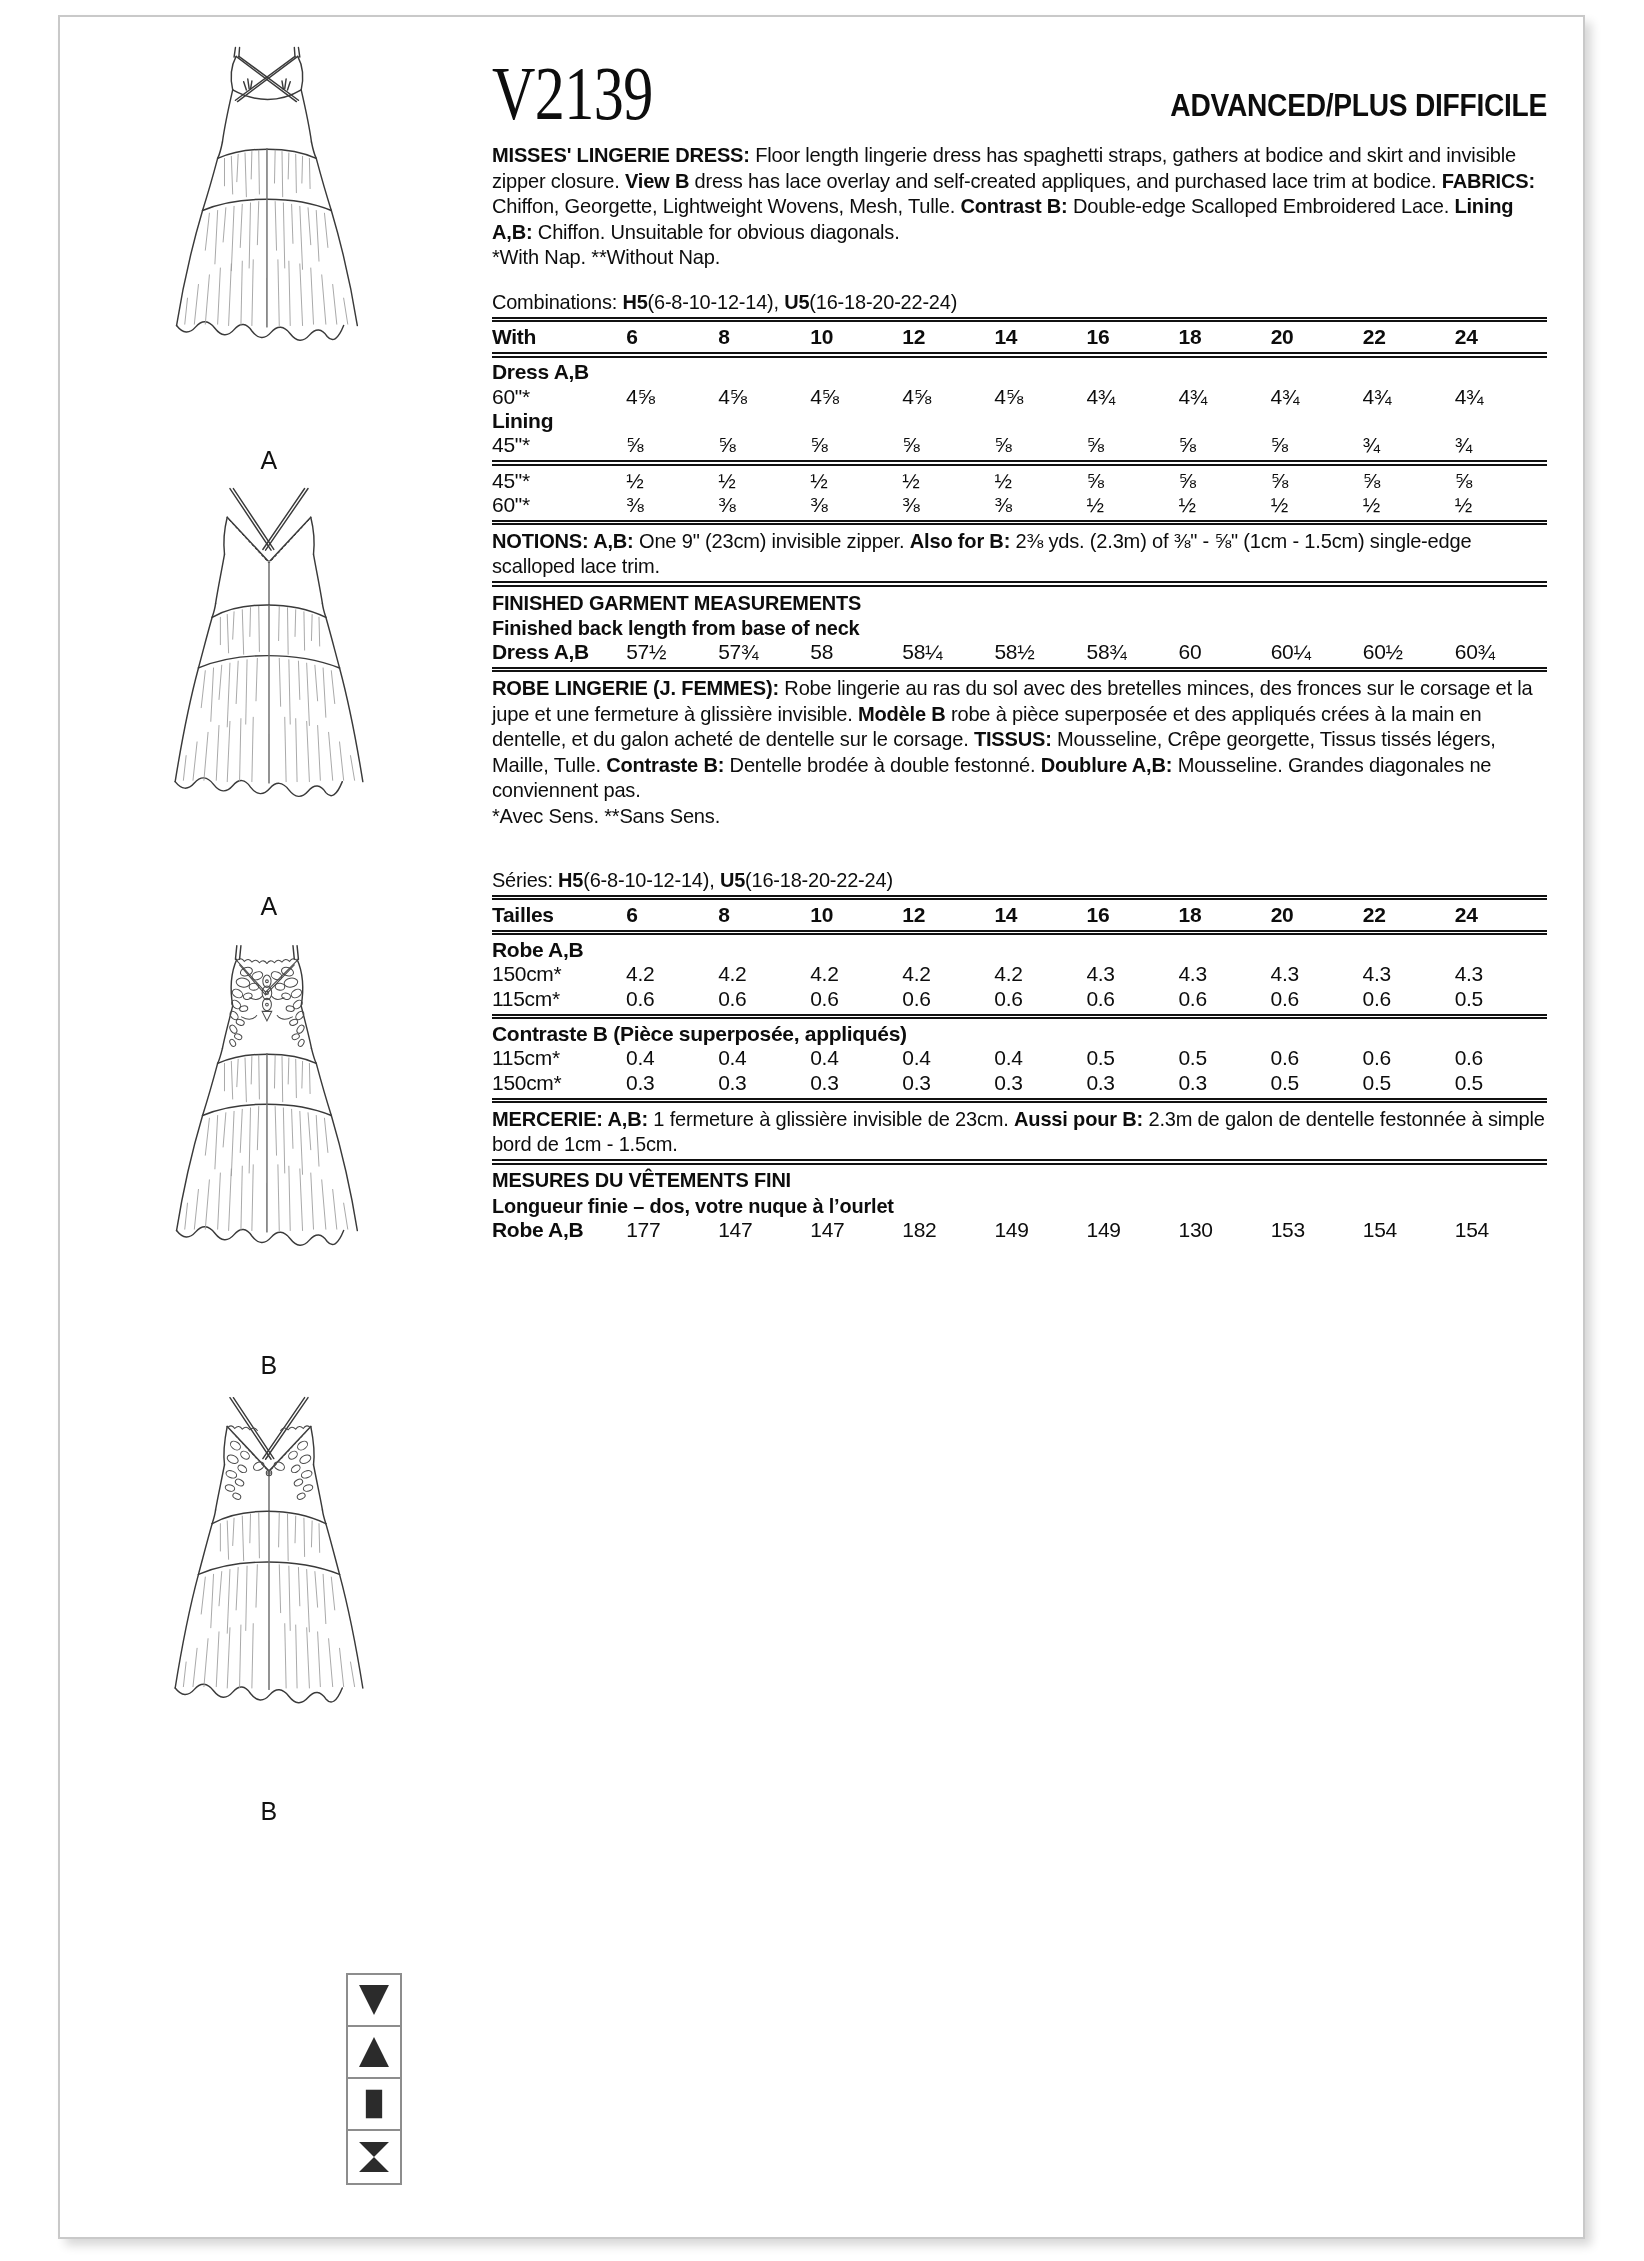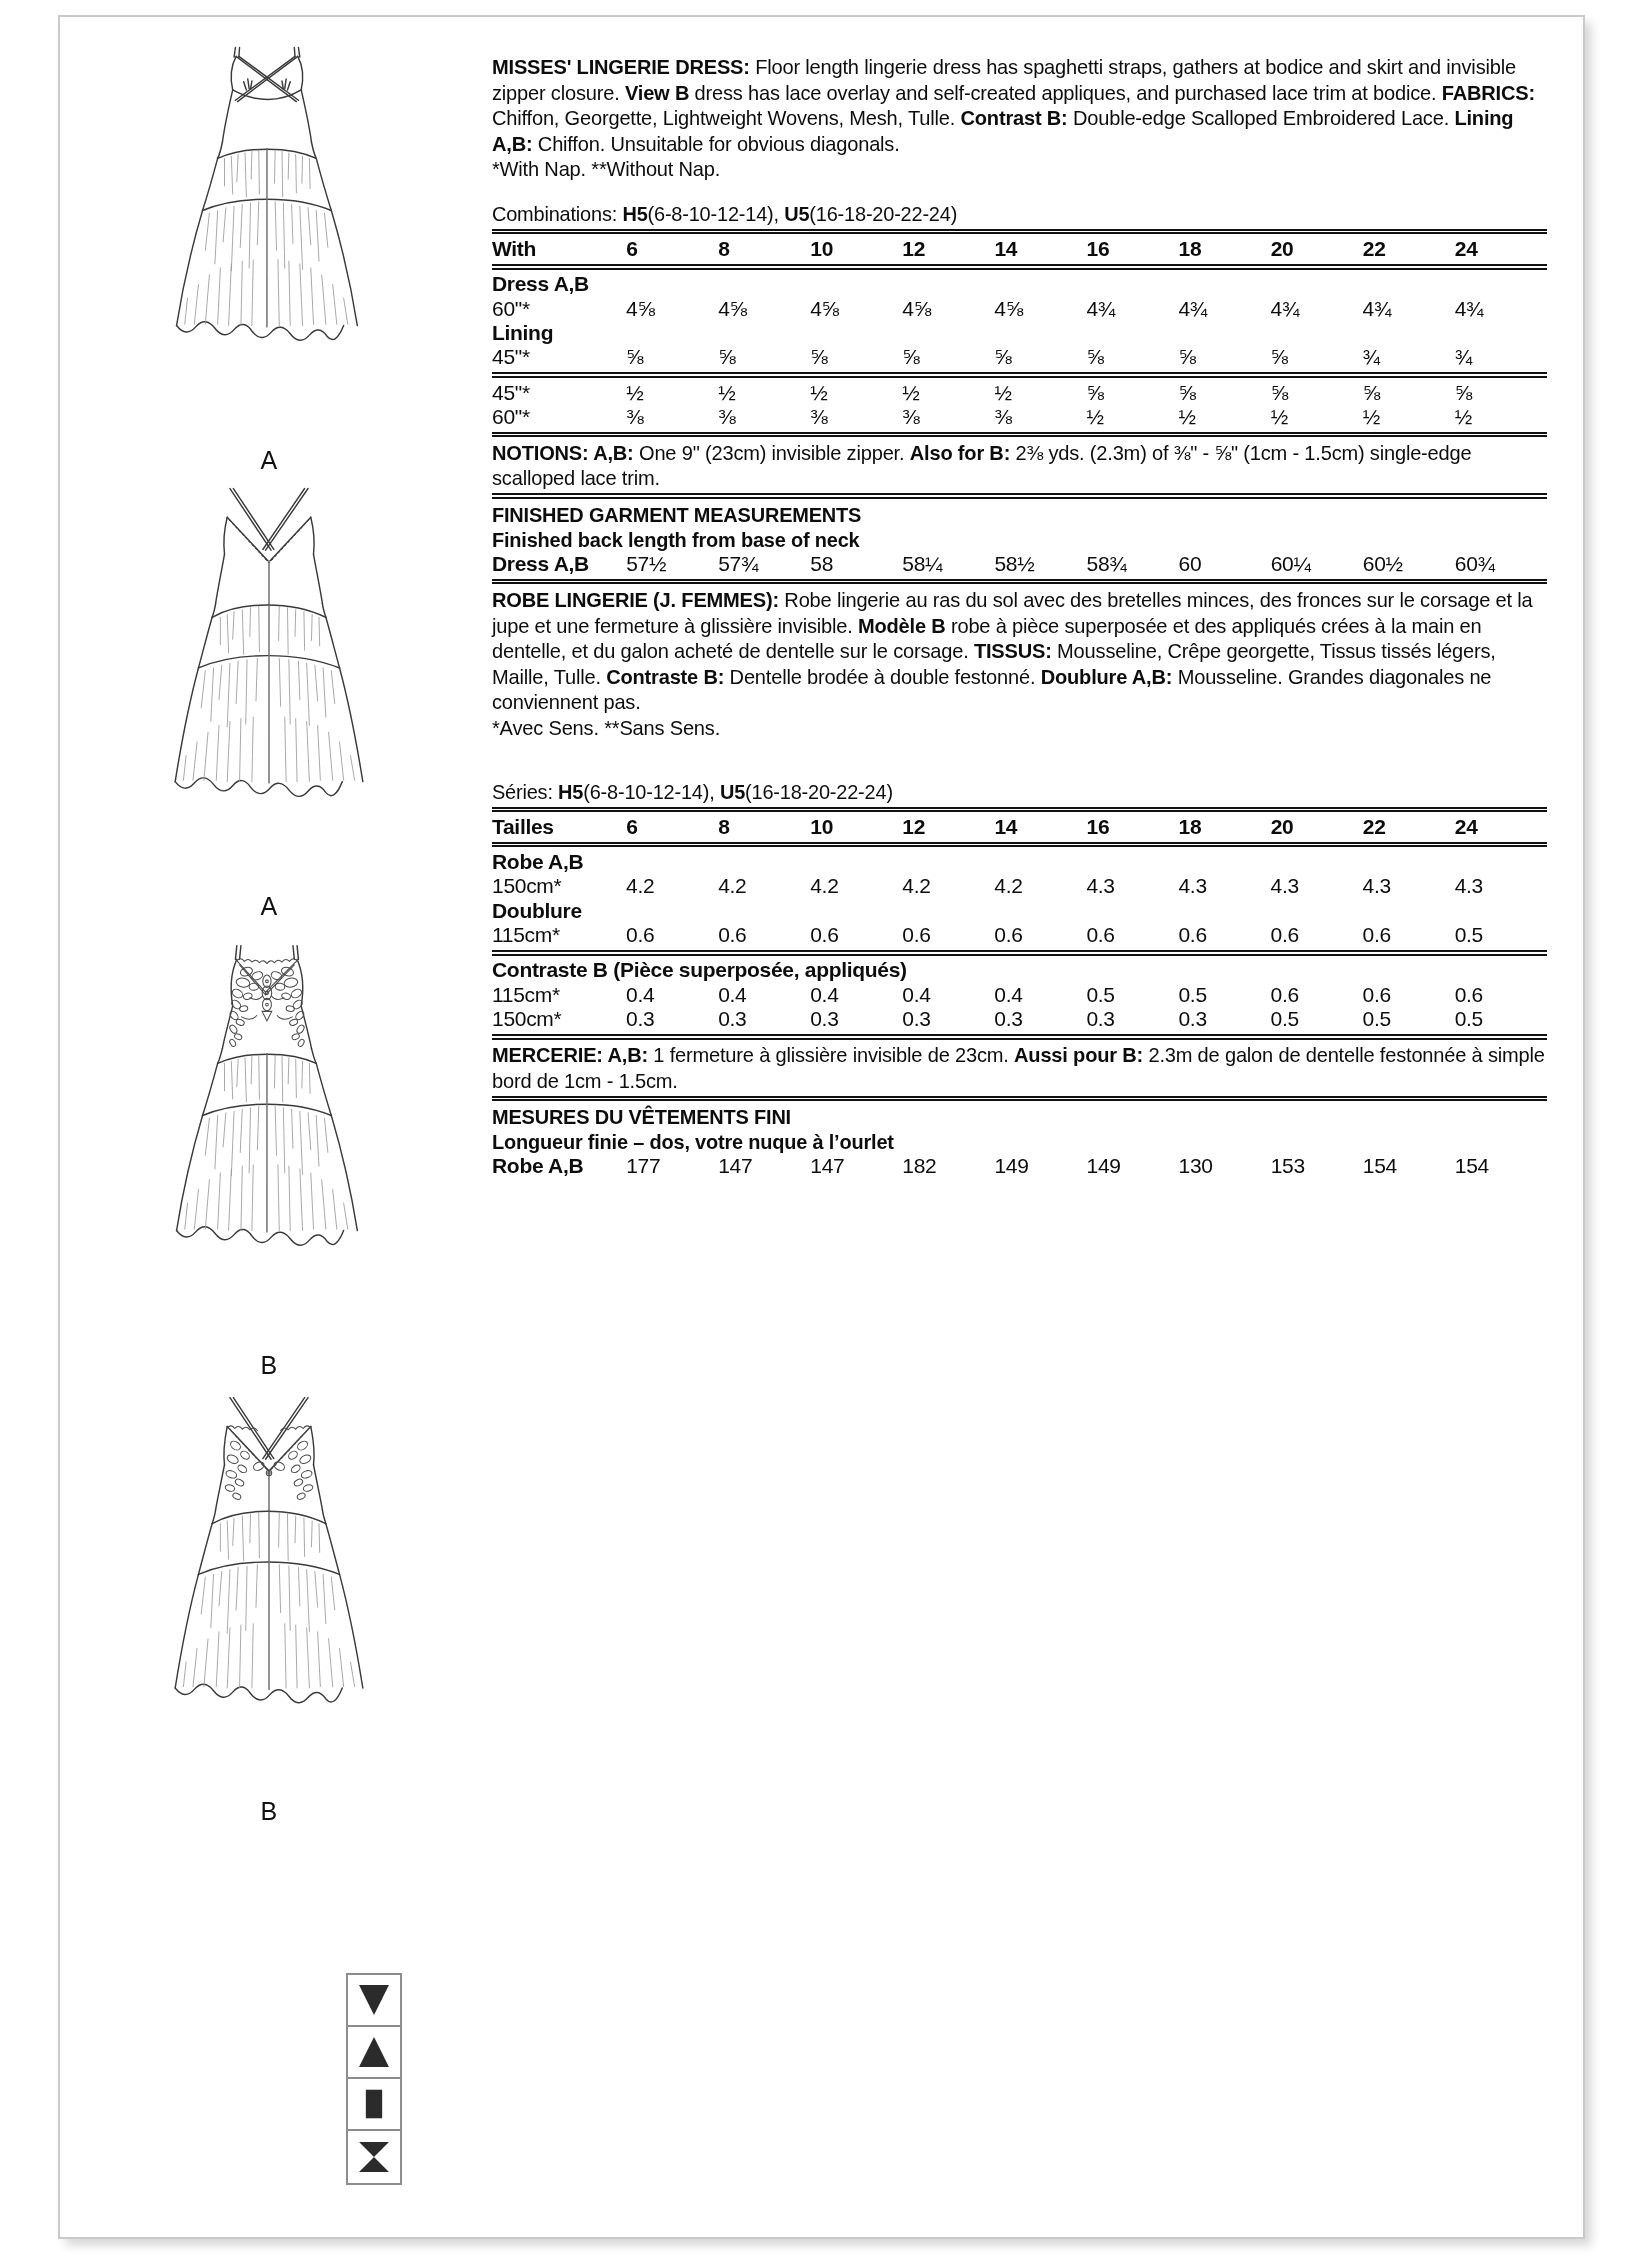--- a/index.html
+++ b/index.html
@@ -574,20 +574,24 @@
     </div>
     <div class="sym-cell">
       <svg width="36" height="34" viewBox="0 0 52 50">
           <polygon points="4,3 48,3 26,25 48,47 4,47 26,25" fill="#2b2b2b"></polygon>
         </svg>
     </div>
   </div>
 
   <div id="content">
 
+    <div class="header-row">
+      <div class="pattern-no">V2139</div>
+      <div class="difficulty">ADVANCED/PLUS DIFFICILE</div>
+    </div>
 
     <div class="para desc"><b>MISSES' LINGERIE DRESS:</b> Floor length lingerie dress has spaghetti straps, gathers at bodice and skirt and invisible zipper closure. <b>View B</b> dress has lace overlay and self-created appliques, and purchased lace trim at bodice. <b>FABRICS:</b> Chiffon, Georgette, Lightweight Wovens, Mesh, Tulle. <b>Contrast B:</b> Double-edge Scalloped Embroidered Lace. <b>Lining A,B:</b> Chiffon. Unsuitable for obvious diagonals.</div>
     <div class="nap" style="transform:scaleX(0.955);transform-origin:left top;">*With Nap. **Without Nap.</div>
 
     <div style="height:20.6px"></div>
 
     <div class="combi">Combinations: <b>H5</b>(6-8-10-12-14), <b>U5</b>(16-18-20-22-24)</div>
 
     <div class="rule-d"></div>
     <table class="yard">
@@ -816,23 +820,20 @@
             <td class="val">4.2</td>
             <td class="val">4.2</td>
             <td class="val">4.2</td>
             <td class="val">4.3</td>
             <td class="val">4.3</td>
             <td class="val">4.3</td>
             <td class="val">4.3</td>
             <td class="val">4.3</td>
           </tr>
           <tr>
-            <td class="lbl b" colspan="11">Doublure</td>
-          </tr>
-          <tr>
             <td class="lbl">115cm*</td>
             <td class="val">0.6</td>
             <td class="val">0.6</td>
             <td class="val">0.6</td>
             <td class="val">0.6</td>
             <td class="val">0.6</td>
             <td class="val">0.6</td>
             <td class="val">0.6</td>
             <td class="val">0.6</td>
             <td class="val">0.6</td>

